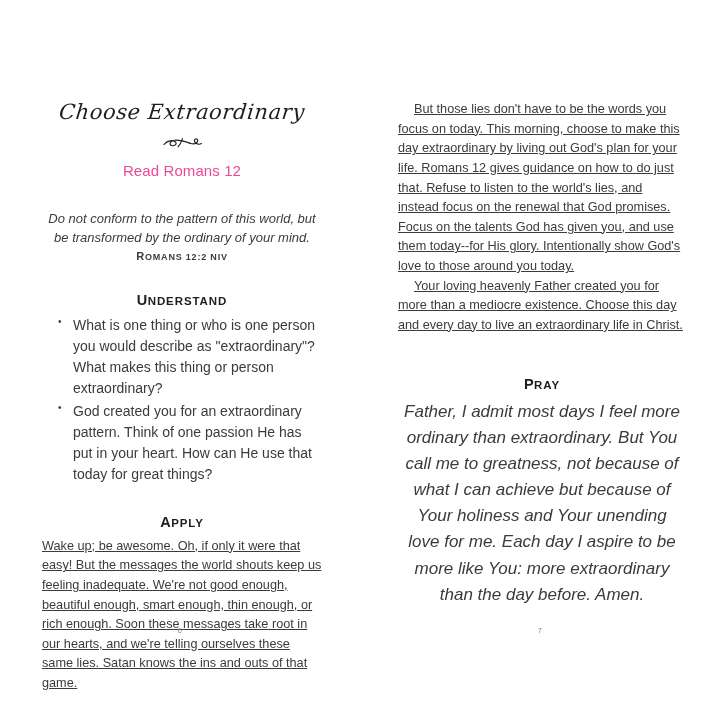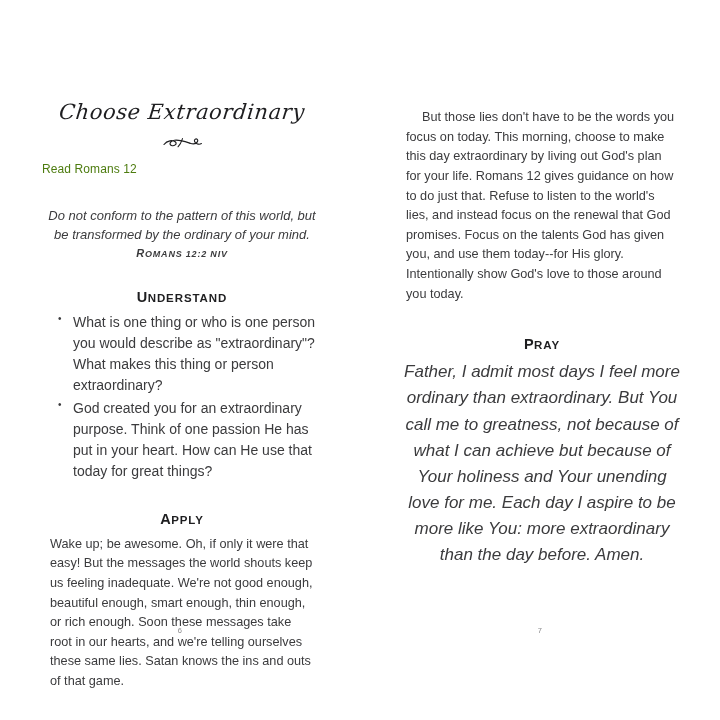--- a/index.html
+++ b/index.html
@@ -52,24 +52,24 @@
 
   .flourish {
     text-align: center;
     height: 26px;
     margin: 4px 0 8px 0;
     line-height: 26px;
   }
   .flourish svg { display: inline-block; vertical-align: middle; }
 
   .read-line {
-    text-align: left;
-    font-size: 12px;
+    text-align: center;
+    font-size: 15px;
     font-weight: 400;
-    color: #4d7c0f;
+    color: #ec4899;
     letter-spacing: 0.1px;
     margin: 0 0 30px 0;
   }
 
   
   .section-head {
     text-align: center;
     font-size: 11.5px;
     font-weight: 700;
     color: #1e1e20;
@@ -92,21 +92,20 @@
     margin: 0 0 2px 0;
   }
   .verse-ref {
     text-align: center;
     font-size: 9px;
     font-weight: 600;
     letter-spacing: 0.8px;
     text-transform: uppercase;
     color: #3b3b3d;
     margin: 0 0 30px 0;
-    font-style: italic;
   }
   .verse-ref .cap { font-size: 11px; }
 
   
   .bullet-list {
     list-style: none;
     margin: 0 0 28px 0;
     padding: 0 2px 0 16px;
   }
   .bullet-list li {
@@ -125,37 +124,38 @@
     top: -1px;
     font-size: 10px;
     color: #3b3b3d;
   }
 
   
   .body-para {
     font-size: 12.7px;
     line-height: 1.545;
     color: #3b3b3d;
-    margin: 8px;
+    margin: 0;
     text-align: left;
+    text-decoration: underline;
   }
   .body-para.indent { text-indent: 16px; }
 
   
   .prayer {
     text-align: center;
     font-style: italic;
     font-size: 17px;
     line-height: 1.54;
     color: #3b3b3d;
     margin: 0;
     padding: 0 4px;
   }
 
-  .pray-block { margin-top: 32px; }
+  .pray-block { margin-top: 40px; }
 
   
   .folio {
     position: absolute;
     bottom: 85px;
     left: 0;
     width: 100%;
     text-align: center;
     font-size: 7.5px;
     color: #8b8b8d;
@@ -187,36 +187,37 @@
     <div class="verse-ref">
       <span class="cap">R</span><span>omans 12:2 niv</span>
     </div>
 
     <div class="section-head">
       <span class="cap">U</span><span>nderstand</span>
     </div>
 
     <ul class="bullet-list">
       <li>What is one thing or who is one person you would describe as "extraordinary"? What makes this thing or person extraordinary?</li>
-      <li>God created you for an extraordinary purpose. Think of one passion He has put in your heart. How can He use that today for great things?</li>
+      <li>God created you for an extraordinary pattern. Think of one passion He has put in your heart. How can He use that today for great things?</li>
     </ul>
 
     <div class="section-head">
       <span class="cap">A</span><span>pply</span>
     </div>
 
     <p class="body-para">Wake up; be awesome. Oh, if only it were that easy! But the messages the world shouts keep us feeling inadequate. We're not good enough, beautiful enough, smart enough, thin enough, or rich enough. Soon these messages take root in our hearts, and we're telling ourselves these same lies. Satan knows the ins and outs of that game.</p>
 
     <div class="folio">6</div>
   </div>
 
   <div class="page page-right">
 
     <p class="body-para indent">But those lies don't have to be the words you focus on today. This morning, choose to make this day extraordinary by living out God's plan for your life. Romans 12 gives guidance on how to do just that. Refuse to listen to the world's lies, and instead focus on the renewal that God promises. Focus on the talents God has given you, and use them today--for His glory. Intentionally show God's love to those around you today.</p>
 
+    <p class="body-para indent">Your loving heavenly Father created you for more than a mediocre existence. Choose this day and every day to live an extraordinary life in Christ.</p>
 
     <div class="pray-block">
       <div class="section-head">
         <span class="cap">P</span><span>ray</span>
       </div>
       <p class="prayer">Father, I admit most days I feel more ordinary than extraordinary. But You call me to greatness, not because of what I can achieve but because of Your holiness and Your unending love for me. Each day I aspire to be more like You: more extraordinary than the day before. Amen.</p>
     </div>
 
     <div class="folio">7</div>
   </div>

